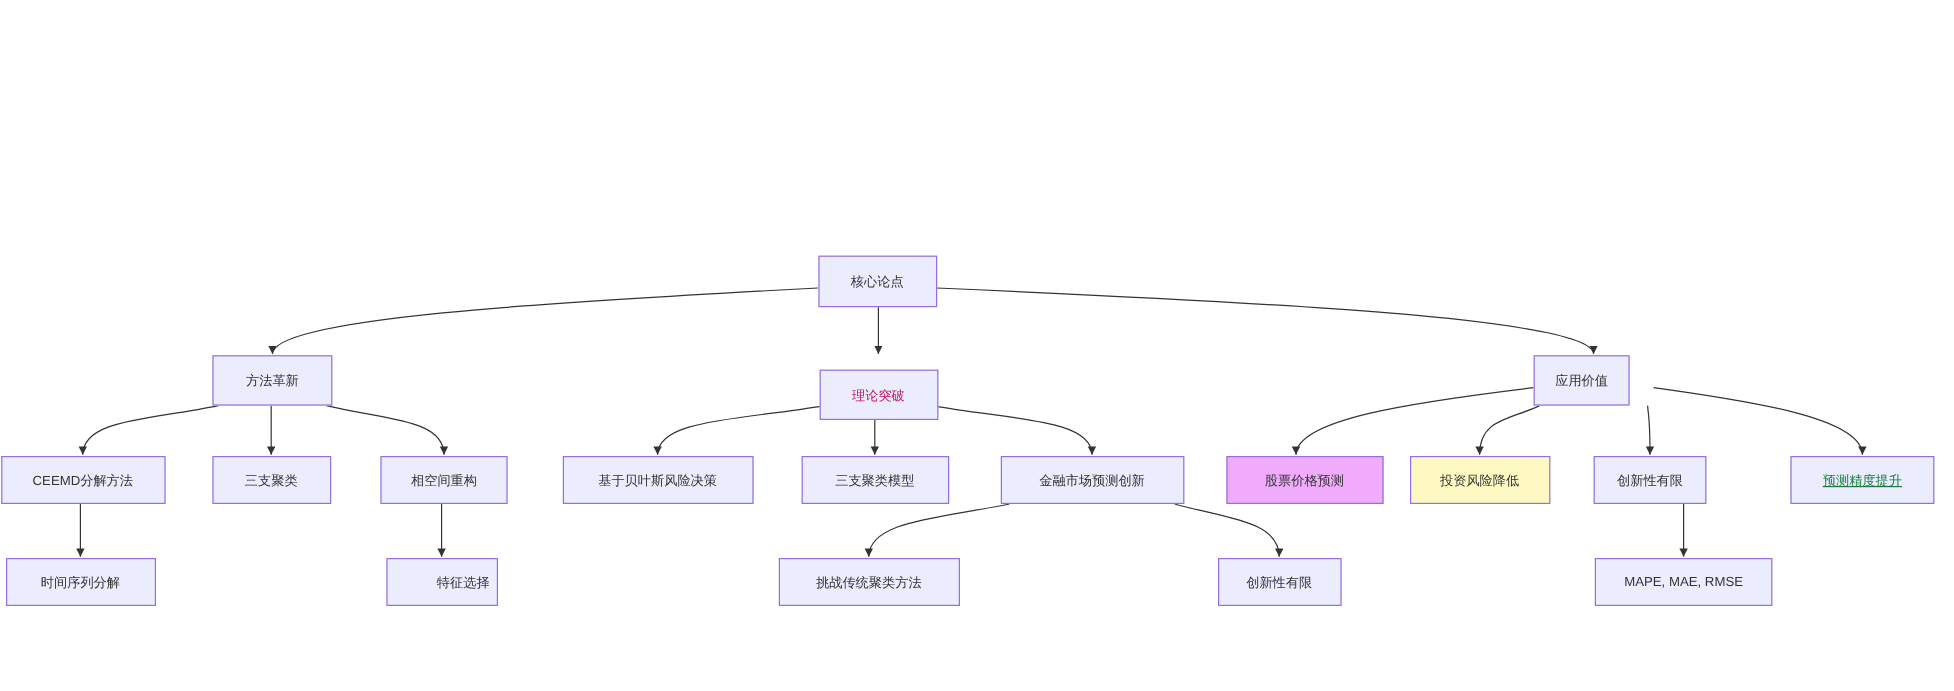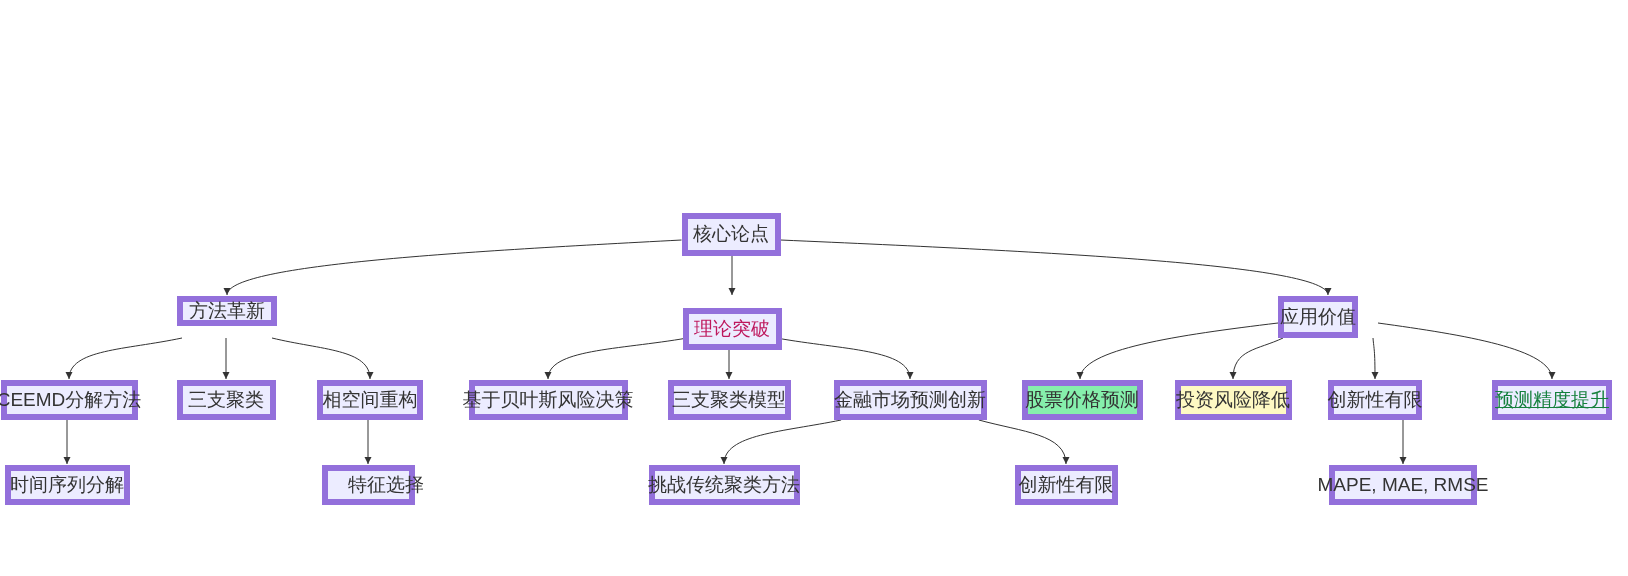--- a/index.html
+++ b/index.html
@@ -18,26 +18,26 @@
   #edge-layer {
     position: absolute;
     left: 0;
     top: 0;
     width: 1628px;
     height: 576px;
   }
   .node {
     position: absolute;
     box-sizing: border-box;
-    border: 6px solid #000000;
+    border: 1px solid #000000;
     background: #ECECFF;
     display: flex;
     align-items: center;
     justify-content: center;
-    font-size: 19px;
+    font-size: 11px;
     color: #333333;
     white-space: nowrap;
     text-align: center;
   }
 </style>
 </head>
 <body style="background: rgb(255, 255, 255);">
 
 <div id="flowchart">
   <svg id="edge-layer" viewBox="0 0 1628 576" xmlns="http://www.w3.org/2000/svg">
@@ -64,21 +64,21 @@
         <path d="M 368 420 L 368 464" fill="none" stroke="#333333" stroke-width="1" marker-end="url(#arrowhead)"></path>
         <path d="M 841.15 420 C 782.575 432 724 434 724 464" fill="none" stroke="#333333" stroke-width="1" marker-end="url(#arrowhead)"></path>
         <path d="M 978.85 420 C 1022.425 432 1066 434 1066 464" fill="none" stroke="#333333" stroke-width="1" marker-end="url(#arrowhead)"></path>
         <path d="M 1403 420 L 1403 464" fill="none" stroke="#333333" stroke-width="1" marker-end="url(#arrowhead)"></path>
       </g>
   </svg>
   <div id="nodes">
       <div class="node" style="left: 681.5px; top: 212.5px; width: 99px; height: 43px; background: rgb(236, 236, 255); border-color: rgb(147, 112, 219); color: rgb(51, 51, 51);">
         <span>核心论点</span>
       </div>
-      <div class="node" style="left: 177px; top: 296px; width: 100px; height: 30px; background: rgb(236, 236, 255); border-color: rgb(147, 112, 219); color: rgb(51, 51, 51);">
+      <div class="node" style="left: 177px; top: 296px; width: 100px; height: 42px; background: rgb(236, 236, 255); border-color: rgb(147, 112, 219); color: rgb(51, 51, 51);">
         <span>方法革新</span>
       </div>
       <div class="node" style="left: 682.5px; top: 308px; width: 99px; height: 42px; background: rgb(236, 236, 255); border-color: rgb(147, 112, 219); color: #be185d;">
         <span>理论突破</span>
       </div>
       <div class="node" style="left: 1278px; top: 296px; width: 80px; height: 42px; background: rgb(236, 236, 255); border-color: rgb(147, 112, 219); color: rgb(51, 51, 51);">
         <span>应用价值</span>
       </div>
       <div class="node" style="left: 0.5px; top: 380px; width: 137px; height: 40px; background: rgb(236, 236, 255); border-color: rgb(147, 112, 219); color: rgb(51, 51, 51);">
         <span>CEEMD分解方法</span>
@@ -91,21 +91,21 @@
       </div>
       <div class="node" style="left: 468.5px; top: 380px; width: 159px; height: 40px; background: rgb(236, 236, 255); border-color: rgb(147, 112, 219); color: rgb(51, 51, 51);">
         <span>基于贝叶斯风险决策</span>
       </div>
       <div class="node" style="left: 667.5px; top: 380px; width: 123px; height: 40px; background: rgb(236, 236, 255); border-color: rgb(147, 112, 219); color: rgb(51, 51, 51);">
         <span>三支聚类模型</span>
       </div>
       <div class="node" style="left: 833.5px; top: 380px; width: 153px; height: 40px; background: rgb(236, 236, 255); border-color: rgb(147, 112, 219); color: rgb(51, 51, 51);">
         <span>金融市场预测创新</span>
       </div>
-      <div class="node" style="left: 1021.5px; top: 380px; width: 121px; height: 40px; background: #86efac; border-color: rgb(147, 112, 219); color: rgb(51, 51, 51);">
+      <div class="node" style="left: 1021.5px; top: 380px; width: 131px; height: 40px; background: #f0abfc; border-color: rgb(147, 112, 219); color: rgb(51, 51, 51);">
         <span>股票价格预测</span>
       </div>
       <div class="node" style="left: 1174.5px; top: 380px; width: 117px; height: 40px; background: #fef9c3; border-color: rgb(147, 112, 219); color: rgb(51, 51, 51);">
         <span>投资风险降低</span>
       </div>
       <div class="node" style="left: 1328px; top: 380px; width: 94px; height: 40px; background: rgb(236, 236, 255); border-color: rgb(147, 112, 219); color: rgb(51, 51, 51);">
         <span>创新性有限</span>
       </div>
       <div class="node" style="left: 1492px; top: 380px; width: 120px; height: 40px; background: rgb(236, 236, 255); border-color: rgb(147, 112, 219); color: #15803d; text-decoration: underline;">
         <span>预测精度提升</span>

